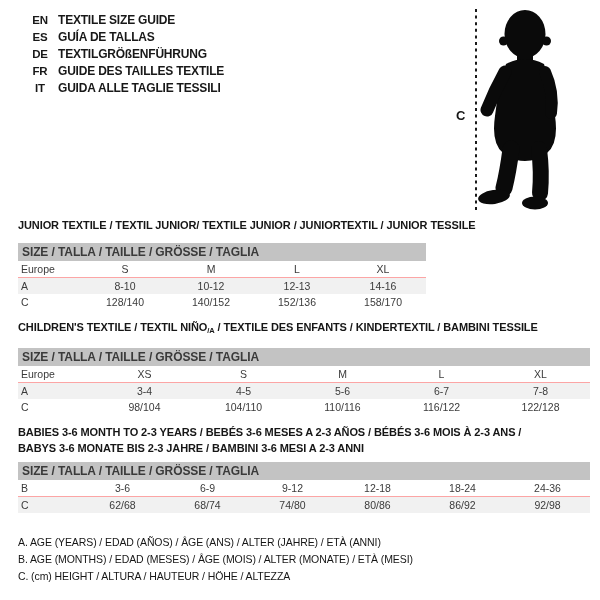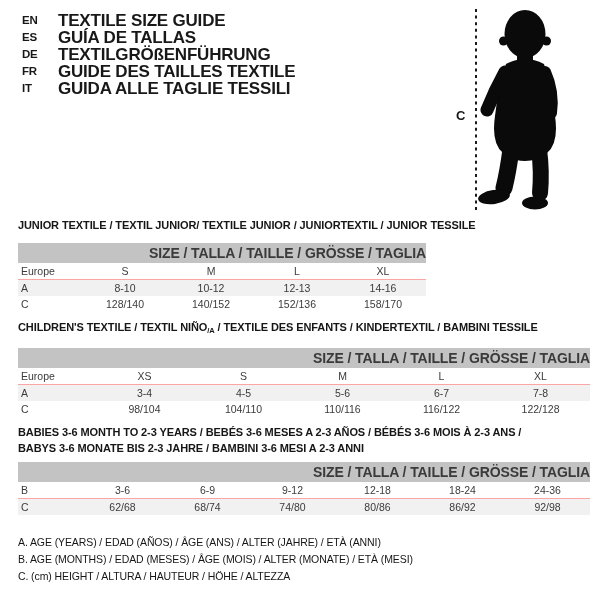--- a/index.html
+++ b/index.html
@@ -8,27 +8,27 @@
     background: #ffffff;
     font-family: "Liberation Sans", sans-serif;
     color: #141414;
     position: relative;
     overflow: hidden;
   }
   .abs { position: absolute; }
 
   
   .lang-block { top: 12px; left: 22px; }
-  .lang-row { display: flex; line-height: 17px; }
+  .lang-row { display: flex; line-height: 17px; text-align: center; }
   .lang-code {
     width: 36px; font-weight: bold; font-size: 11.5px;
     letter-spacing: -0.2px; color: #181818;
   }
   .lang-title {
-    font-weight: bold; font-size: 17px;
+    font-weight: bold; font-size: 12px;
     letter-spacing: -0.2px; color: #181818; white-space: nowrap;
   }
 
   
   .figure-wrap { top: 4px; left: 448px; width: 132px; height: 212px; }
 
   
   .section-title {
     left: 18px; font-weight: bold; font-size: 11px;
     letter-spacing: -0.1px; color: #161616; white-space: nowrap;
@@ -43,22 +43,22 @@
     position: absolute; left: 18px;
     border-collapse: collapse; table-layout: fixed;
     font-size: 10.5px; color: #3b3b3b;
   }
   .t-junior   { top: 243px; width: 408px; }
   .t-children { top: 348px; width: 572px; }
   .t-babies   { top: 462px; width: 572px; }
 
   tr.bar-row td {
     background: #c3c3c3; color: #3a3a3a;
-    font-weight: bold; font-size: 14px;
-    text-align: right; padding: 2px 0 2px 4px;
+    font-weight: bold; font-size: 12px;
+    text-align: left; padding: 2px 0 2px 4px;
     height: 11px; letter-spacing: -0.1px;
   }
   td { height: 14px; padding: 1px 0; text-align: center; white-space: nowrap; }
   td.lbl { text-align: left; padding-left: 3px; }
   tr.rule-row td { border-bottom: 1px solid #fca5a5; }
   tr.alt-row td { background: #f1f1f1; }
 
   
   .legend { top: 534px; left: 18px; line-height: 17px; }
   .legend div {

